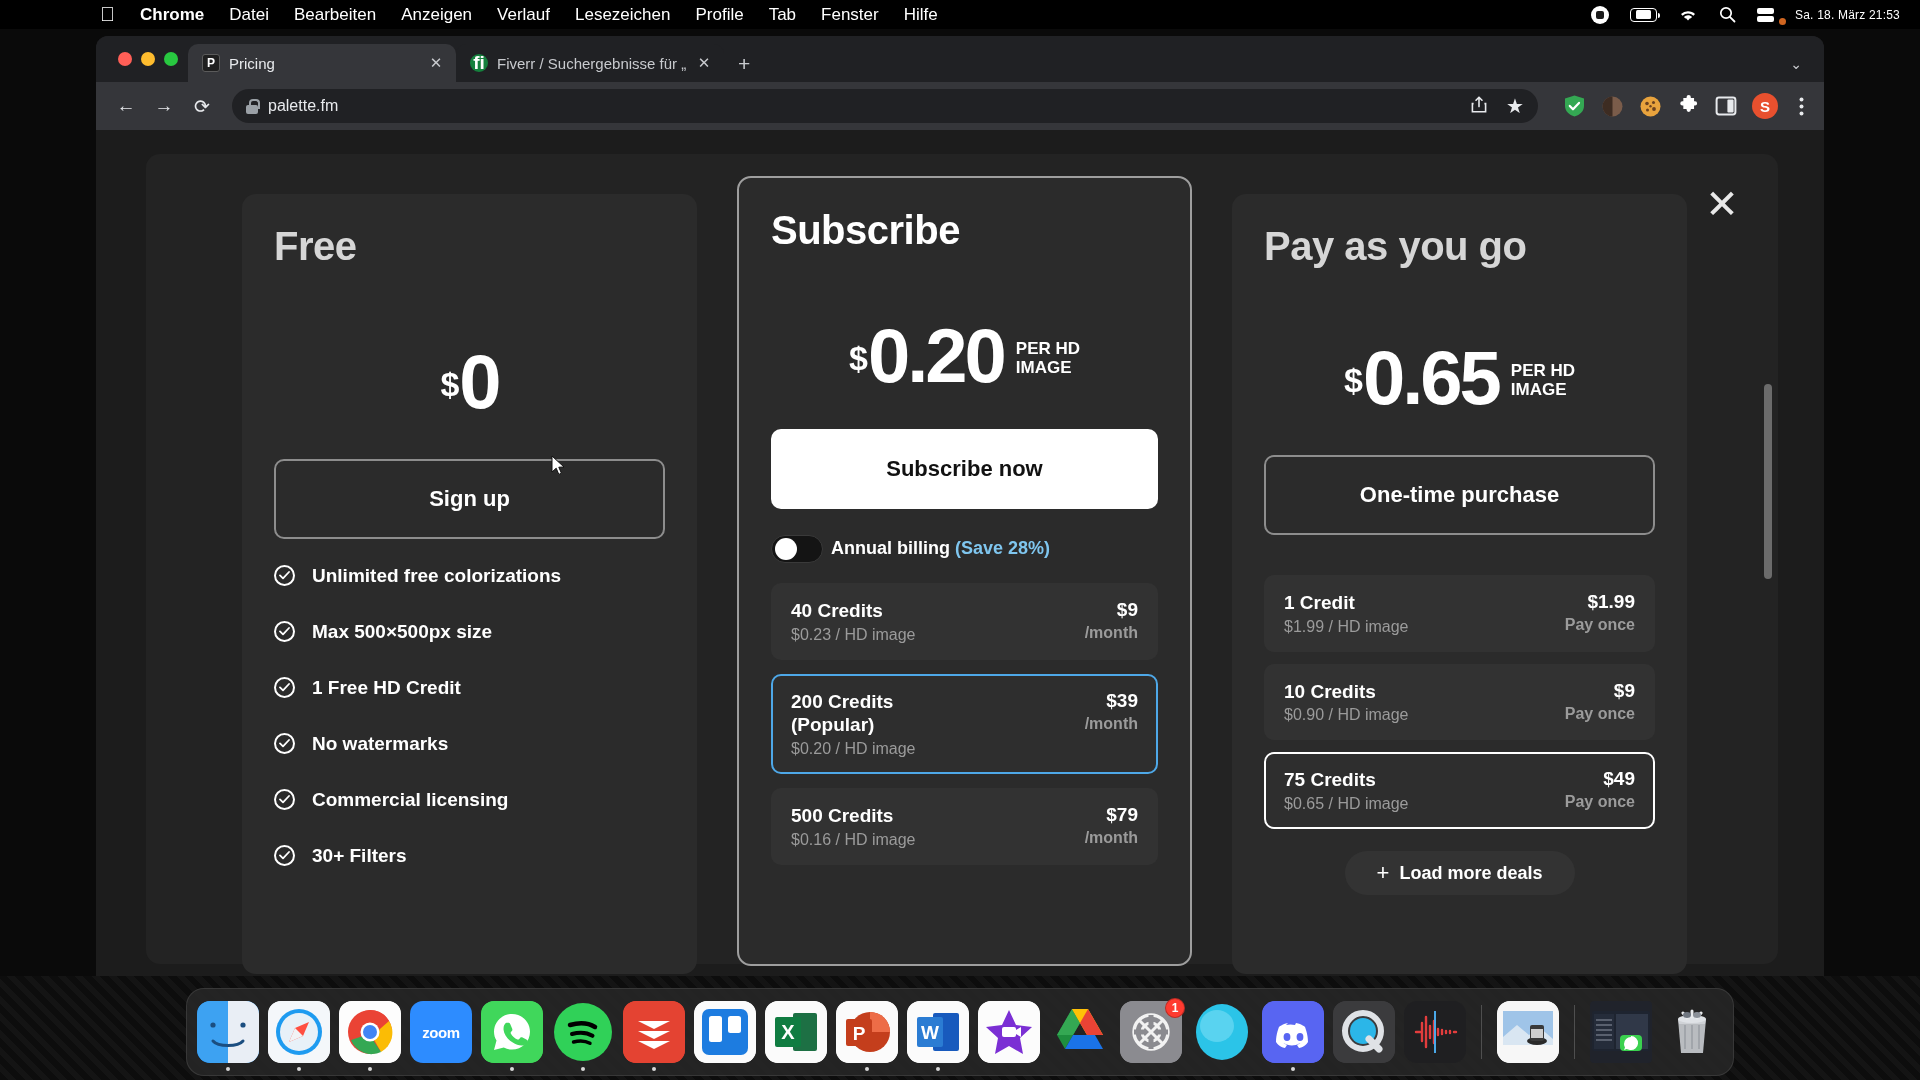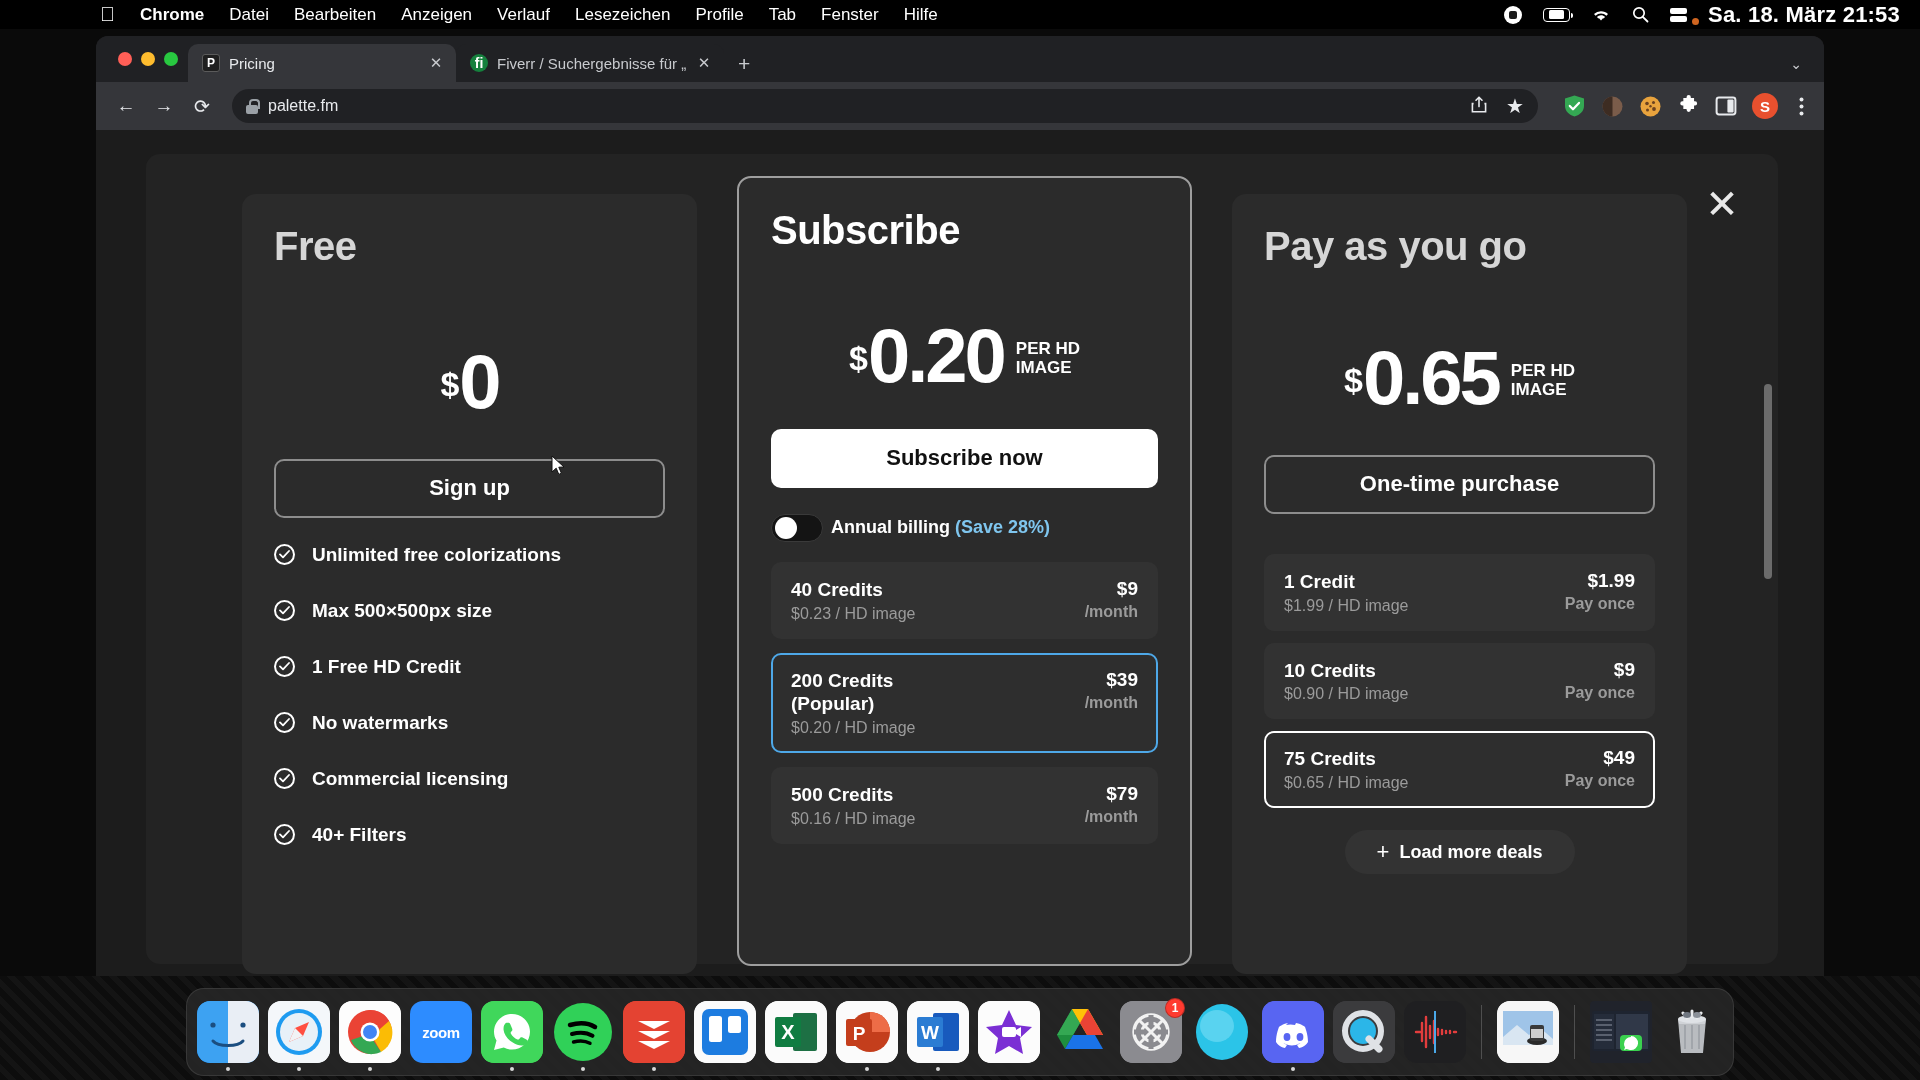--- a/index.html
+++ b/index.html
@@ -21,21 +21,21 @@
   }
   .menubar-left { display: flex; align-items: center; padding-left: 100px; gap: 25px; }
   .apple-logo { font-size: 20px; line-height: 1; position: relative; top: -1px; }
   .menu-app-name { font-weight: bold; }
   .menubar-right {
     position: absolute; right: 20px; top: 0; height: 29px;
     display: flex; align-items: center; gap: 21px;
     font-size: 16px;
   }
   .mb-icon { display: inline-flex; align-items: center; justify-content: center; }
-  .clock { font-weight: 700; letter-spacing: 0.2px; font-size: 22px; }
+  .clock { font-weight: 400; letter-spacing: 0.2px; font-size: 12px; }
   .screenrec-dot {
     width: 18px; height: 18px; border-radius: 50%;
     background: #fff; display:flex; align-items:center; justify-content:center;
   }
   .screenrec-dot::after { content:""; width:8px; height:8px; background:#1a1a1a; border-radius:2px;}
   .battery {
     width: 27px; height: 14px; border: 1.8px solid #fff; border-radius: 4px;
     position: relative; display:flex; align-items:center; padding: 1.5px;
   }
   .battery::after {
@@ -63,21 +63,21 @@
     padding: 0 11px 0 14px; border-radius: 10px 10px 0 0;
     font-size: 15px; color:#e8eaed; position:relative; min-width:150px;
   }
   .tab.active { background:#35363a; width: 268px; }
   .tab.inactive { background:#202124; width: 268px; color:#c8cace; }
   .tab-favicon {
     width: 18px; height: 18px; border-radius:3px; flex: 0 0 18px;
     display:flex; align-items:center; justify-content:center; font-size:12px; font-weight:bold;
   }
   .fav-p { background:#1f1f1f; color:#fff; border:1px solid #5b5b5b; border-radius:3px; }
-  .fav-fiverr { background:#15803d; color:#fff; border-radius:50%; font-size:14px;}
+  .fav-fiverr { background:#15803d; color:#fff; border-radius:50%; font-size:19px;}
   .tab-title { flex:1; white-space:nowrap; overflow:hidden; text-overflow:clip; font-size:15px; }
   .tab-close { color:#c8cace; font-size:15px; width:18px; text-align:center; }
   .newtab { color:#c8cace; font-size:21px; margin: 0 0 8px 14px; line-height:1; }
   .tabstrip-caret { position:absolute; right: 22px; bottom: 10px; color:#c8cace; font-size:14px;}
 
   .toolbar { height: 48px; background:#35363a; display:flex; align-items:center; padding: 0 14px; gap: 6px; }
   .nav-btn { width: 32px; height: 32px; display:flex; align-items:center; justify-content:center;
              color:#e8eaed; font-size: 19px; border-radius:50%; }
   .omnibox {
     flex: 1; height: 34px; background:#202124; border-radius: 17px;
@@ -121,21 +121,21 @@
   .card-title { font-size: 40px; font-weight: bold; color:#d6d6d6; letter-spacing:-0.5px; }
   .card.subscribe .card-title { color:#ffffff; }
 
   .price-row { display:flex; align-items:flex-end; justify-content:center; gap: 12px; }
   .price-main { display:flex; align-items:flex-start; color:#fff; font-weight:bold; line-height:0.92; }
   .price-currency { font-size: 34px; padding-top: 22px; font-weight:bold; }
   .price-value { font-size: 76px; letter-spacing:-3px; }
   .price-unit { font-size: 17px; font-weight:bold; color:#fff; line-height:1.12; padding-bottom: 14px; text-transform:uppercase;}
 
   .cta {
-    height: 59px; border-radius: 10px; display:flex; align-items:center; justify-content:center;
+    height: 80px; border-radius: 10px; display:flex; align-items:center; justify-content:center;
     font-size: 22px; font-weight:bold;
   }
   .cta.outline { border: 2px solid #8d8d8d; color:#ffffff; background: transparent; }
   .cta.filled { background:#ffffff; color:#111111; }
 
   .features { list-style:none; margin-top: 26px; }
   .features li { display:flex; align-items:center; gap: 17px; margin-bottom: 34px; }
   .check {
     width: 21px; height: 21px; border-radius:50%; border: 2px solid #ffffff;
     display:flex; align-items:center; justify-content:center; flex: 0 0 21px;
@@ -403,21 +403,21 @@
                     </svg>
                   </span>
                 <span class="feat-text">Commercial licensing</span>
               </li>
               <li>
                 <span class="check">
                     <svg width="11" height="9" viewBox="0 0 11 9">
                       <path d="M1 4.4 4 7.4 10 1" stroke="#fff" stroke-width="1.8" fill="none" stroke-linecap="round" stroke-linejoin="round"></path>
                     </svg>
                   </span>
-                <span class="feat-text">40+ Filters</span>
+                <span class="feat-text">30+ Filters</span>
               </li>
             </ul>
           </div>
 
           <div class="card subscribe">
             <div class="card-title">Subscribe</div>
 
             <div class="price-row" style="margin-top:68px;">
               <div class="price-main">
                 <span class="price-currency">$</span>

